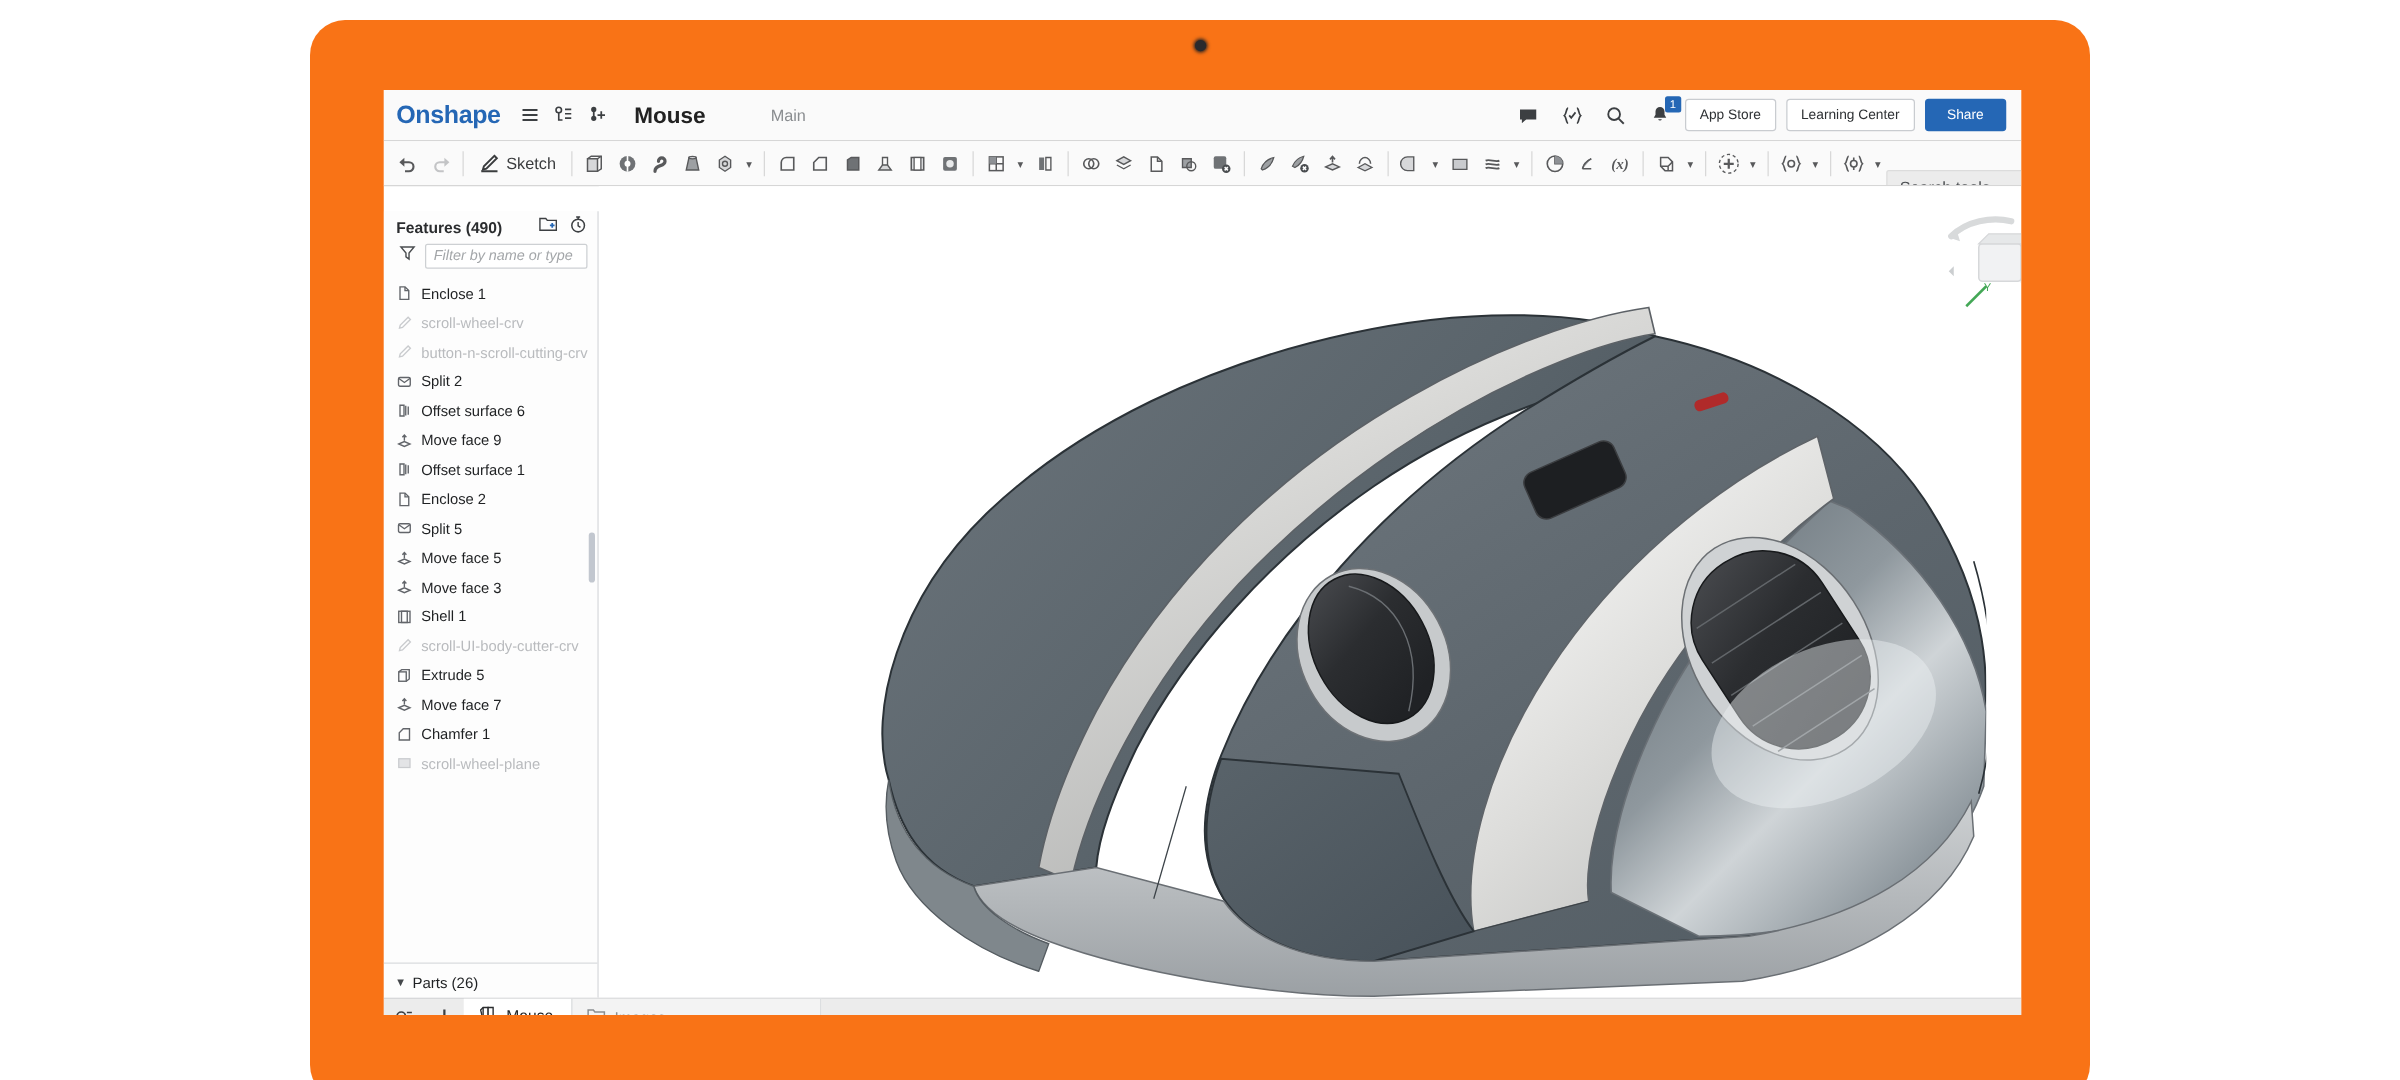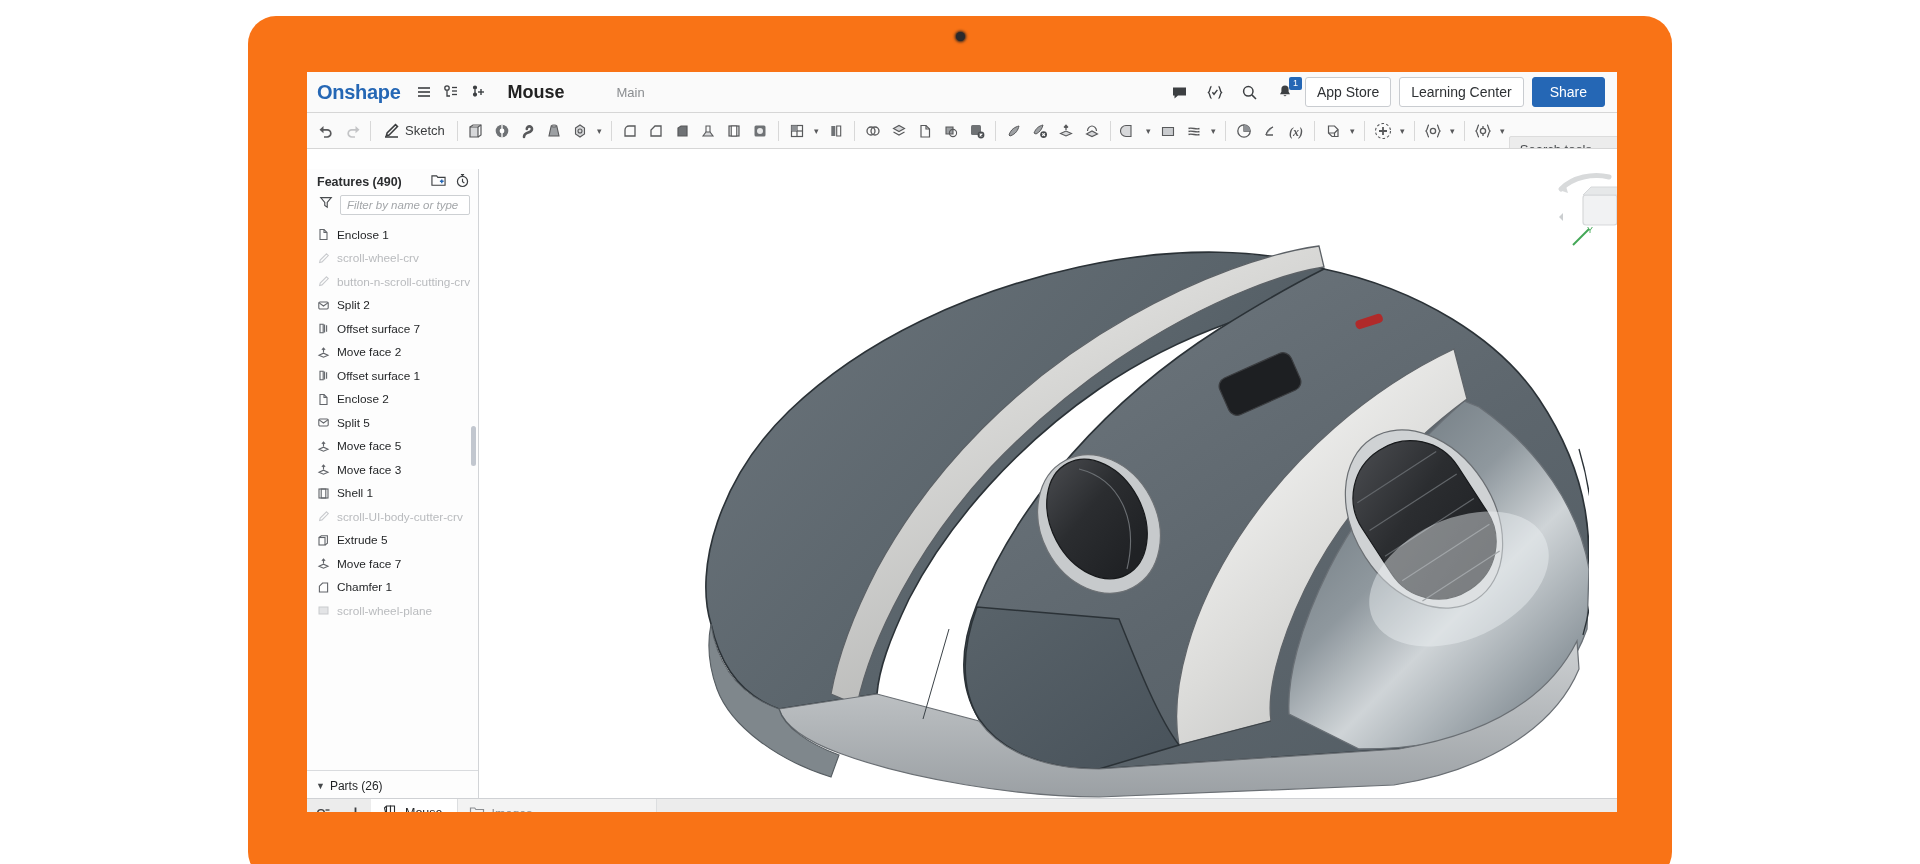--- a/index.html
+++ b/index.html
@@ -19,21 +19,21 @@
 
   
   #app-header { position:relative; height:41px; background:#fafafa; border-bottom:1px solid #d6d6d6;
                 display:flex; align-items:center; padding:0 10px; }
   .brand { color:#2567b5; font-weight:bold; font-size:20px; letter-spacing:-.3px; margin-right:12px; }
   .hdr-icon { width:24px; height:24px; display:flex; align-items:center; justify-content:center;
               color:#3c3f42; margin-right:3px; }
   .doc-title { font-size:18px; font-weight:bold; color:#222; margin-left:14px; }
   .doc-branch { font-size:13px; color:#8a8d90; margin-left:9px;padding-left:43px; }
   .hdr-right { margin-left:auto; display:flex; align-items:center; gap:8px; padding-right:2px; }
-  .hdr-btn { border:1px solid #c9ccd0; background:#fff; border-radius:3px; font-size:14px;
+  .hdr-btn { border:1px solid #c9ccd0; background:#fff; border-radius:3px; font-size:11px;
              color:#2e3134; padding:6px 11px; white-space:nowrap; }
   .hdr-btn.primary { background:#2567b5; border-color:#2567b5; color:#fff; padding:6px 17px; }
   .bell-wrap { position:relative; width:24px; height:24px; display:flex; align-items:center; justify-content:center; color:#3c3f42; }
   .badge { position:absolute; top:-3px; right:-5px; background:#2567b5; color:#fff; font-size:9px;
            line-height:12px; min-width:13px; height:13px; border-radius:2px; text-align:center; padding:0 2px; }
 
   
   #toolbar { position:relative; height:36px; background:#fafafa; border-bottom:1px solid #d6d6d6;
              display:flex; align-items:center; padding:0 6px; overflow:hidden; }
   .tb { width:26px; height:26px; display:flex; align-items:center; justify-content:center; color:#58595b; flex:0 0 auto; }
@@ -489,30 +489,30 @@
                 <span>Split 2</span>
               </div>
               <div class="feat-row">
                 <span class="feat-ico">
                   <svg width="13" height="13" viewBox="0 0 13 13">
                     <path d="M3 2.2h3.2v8.6H3z" stroke="#62656a" fill="none" stroke-width="1.1"></path>
                     <path d="M7.6 2.6v7.8" stroke="#62656a" fill="none" stroke-width="1.1"></path>
                     <path d="M9.6 3.2v6.6" stroke="#62656a" fill="none" stroke-width="1.1"></path>
                   </svg>
                 </span>
-                <span>Offset surface 7</span>
+                <span>Offset surface 6</span>
               </div>
               <div class="feat-row">
                 <span class="feat-ico">
                   <svg width="13" height="13" viewBox="0 0 13 13">
                     <path d="M2 9.2l4.5-2 4.5 2-4.5 2z" stroke="#62656a" fill="none" stroke-width="1.1"></path>
                     <path d="M6.5 6.6V2.2M4.9 3.8l1.6-1.8 1.6 1.8" stroke="#62656a" fill="none" stroke-width="1.1"></path>
                   </svg>
                 </span>
-                <span>Move face 2</span>
+                <span>Move face 9</span>
               </div>
               <div class="feat-row">
                 <span class="feat-ico">
                   <svg width="13" height="13" viewBox="0 0 13 13">
                     <path d="M3 2.2h3.2v8.6H3z" stroke="#62656a" fill="none" stroke-width="1.1"></path>
                     <path d="M7.6 2.6v7.8" stroke="#62656a" fill="none" stroke-width="1.1"></path>
                     <path d="M9.6 3.2v6.6" stroke="#62656a" fill="none" stroke-width="1.1"></path>
                   </svg>
                 </span>
                 <span>Offset surface 1</span>

